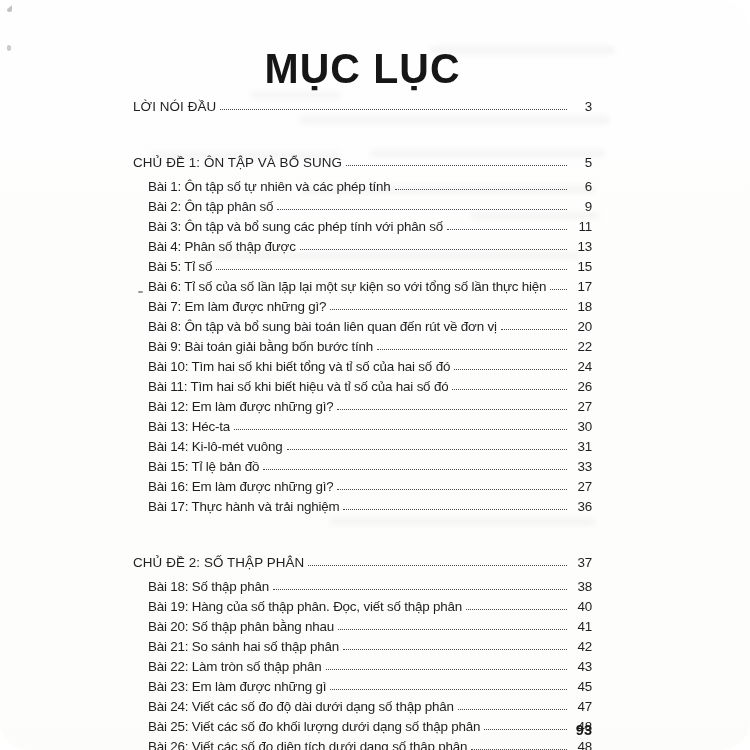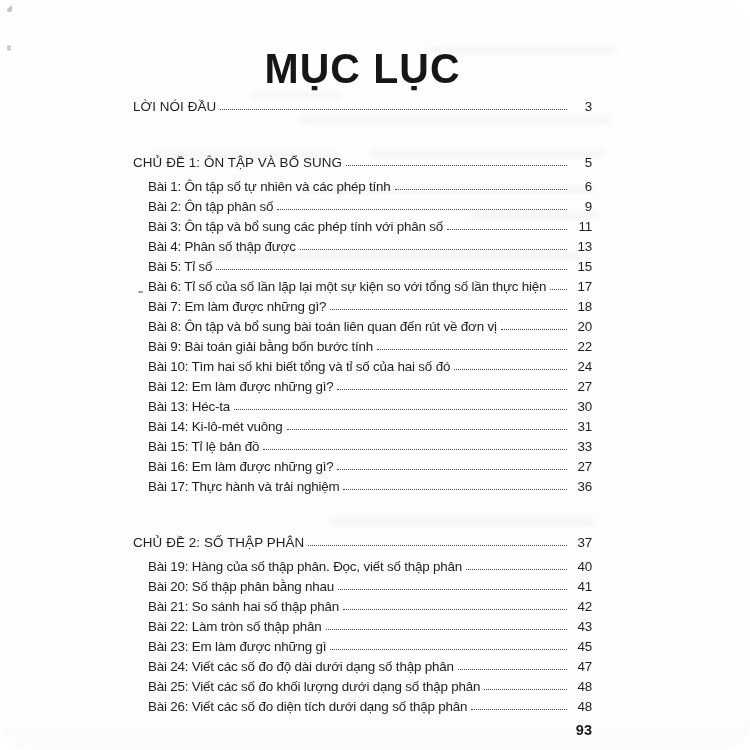--- a/index.html
+++ b/index.html
@@ -175,20 +175,25 @@
     <span class="label">Bài 9: Bài toán giải bằng bốn bước tính</span>
     <span class="dots"></span>
     <span class="pagenum">22</span>
   </div>
           <div class="row">
     <span class="label">Bài 10: Tìm hai số khi biết tổng và tỉ số của hai số đó</span>
     <span class="dots"></span>
     <span class="pagenum">24</span>
   </div>
           <div class="row">
+    <span class="label">Bài 11: Tìm hai số khi biết hiệu và tỉ số của hai số đó</span>
+    <span class="dots"></span>
+    <span class="pagenum">26</span>
+  </div>
+          <div class="row">
     <span class="label">Bài 12: Em làm được những gì?</span>
     <span class="dots"></span>
     <span class="pagenum">27</span>
   </div>
           <div class="row">
     <span class="label">Bài 13: Héc-ta</span>
     <span class="dots"></span>
     <span class="pagenum">30</span>
   </div>
           <div class="row">
@@ -212,20 +217,25 @@
     <span class="pagenum">36</span>
   </div>
         </div>
         <div class="row chapter">
     <span class="label">CHỦ ĐỀ 2: SỐ THẬP PHÂN</span>
     <span class="dots"></span>
     <span class="pagenum">37</span>
   </div>
         <div class="items">
           <div class="row">
+    <span class="label">Bài 18: Số thập phân</span>
+    <span class="dots"></span>
+    <span class="pagenum">38</span>
+  </div>
+          <div class="row">
     <span class="label">Bài 19: Hàng của số thập phân. Đọc, viết số thập phân</span>
     <span class="dots"></span>
     <span class="pagenum">40</span>
   </div>
           <div class="row">
     <span class="label">Bài 20: Số thập phân bằng nhau</span>
     <span class="dots"></span>
     <span class="pagenum">41</span>
   </div>
           <div class="row">

